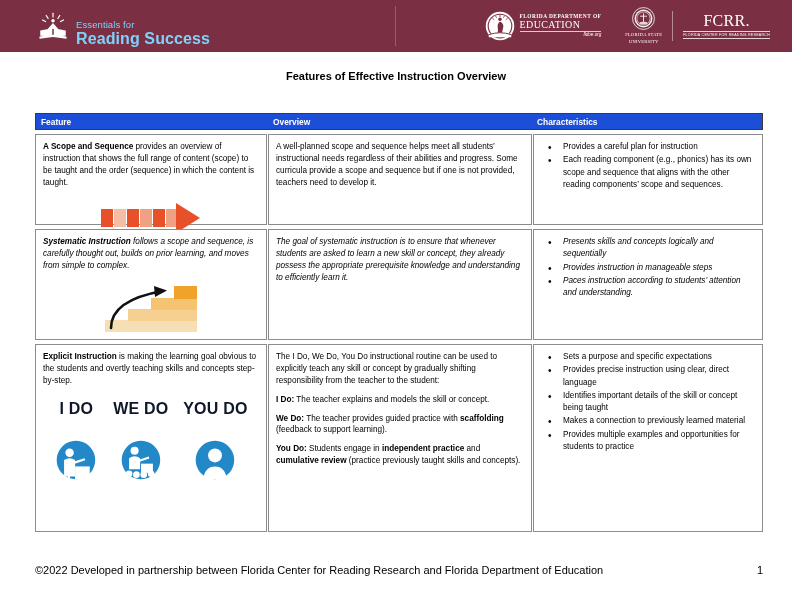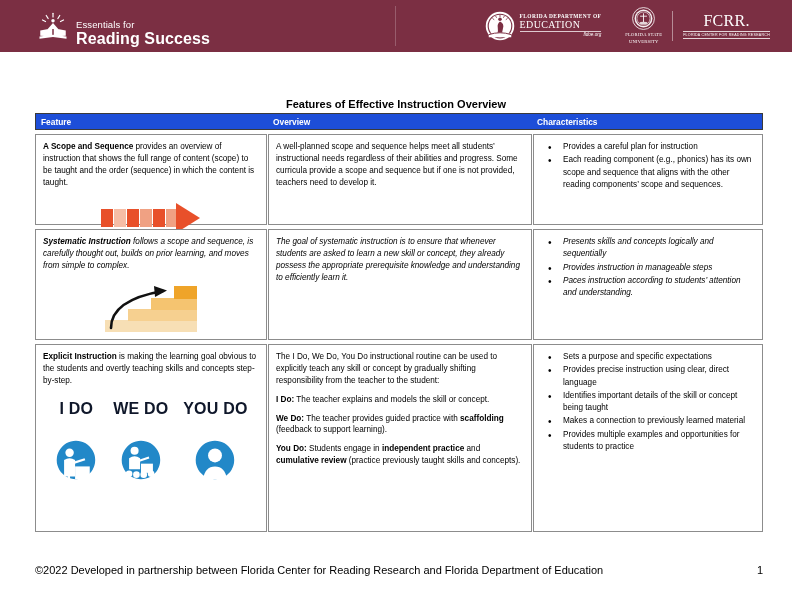--- a/index.html
+++ b/index.html
@@ -17,21 +17,21 @@
     width: 792px; height: 52px;
     background: #7b2f43;
     display: flex; align-items: center;
   }
   .header-left { display: flex; align-items: center; padding-left: 38px; width: 395px; }
   .header-divider-line {
     position: absolute; left: 395px; top: 6px; bottom: 6px;
     width: 1px; background: rgba(255,255,255,0.22);
   }
   .logo-mark { width: 30px; height: 30px; margin-right: 8px; flex: 0 0 auto; }
-  .logo-text { color: #ffffff; line-height: 1.12; margin-top: 16px; }
+  .logo-text { color: #7dd3fc; line-height: 1.12; margin-top: 16px; }
   .logo-line1 { font-size: 9.5px; font-weight: 400; letter-spacing: .1px; }
   .logo-line2 { font-size: 16px; font-weight: bold; letter-spacing: .1px; }
 
   .header-right {
     position: absolute; right: 22px; top: 0; height: 52px;
     display: flex; align-items: center; gap: 0px;
   }
   .fdoe-logo { display: flex; align-items: center; margin-right: 24px; }
   .fdoe-seal { width: 30px; height: 30px; margin-right: 5px; }
   .fdoe-words { color: #fff; line-height: 1; }
@@ -44,21 +44,21 @@
   .fsu-words { color: #fff; font-size: 4.6px; text-align: center; line-height: 1.35; margin-top: 2px; font-family: "Liberation Serif", serif; letter-spacing: .2px; }
 
   .vrule { width: 1px; height: 30px; background: rgba(255,255,255,.45); margin-right: 10px; }
 
   .fcrr-logo { display: flex; flex-direction: column; align-items: center; }
   .fcrr-main { color: #fff; font-size: 16px; font-family: "Liberation Serif", serif; letter-spacing: .3px; line-height: 1; position: relative; }
   .fcrr-sub { color: #fff; font-size: 3.6px; letter-spacing: .25px; border-top: 1px solid rgba(255,255,255,.8); border-bottom: 1px solid rgba(255,255,255,.8); padding: 1px 0; margin-top: 2px; width: 100%; text-align: center; }
 
   
   .doc-title {
-    position: absolute; top: 98px; left: 0; width: 792px;
+    position: absolute; top: 70px; left: 0; width: 792px;
     text-align: center; font-size: 11px; font-weight: bold; color: #000;
   }
 
   
   .table { position: absolute; top: 113px; left: 35px; width: 728px; }
   .thead {
     display: flex; background: #1d4ed8; height: 17px; align-items: center;
     border: 1px solid #3a3a3a;
   }
   .th { color: #fff; font-size: 8.4px; font-weight: bold; padding-left: 5px; }

